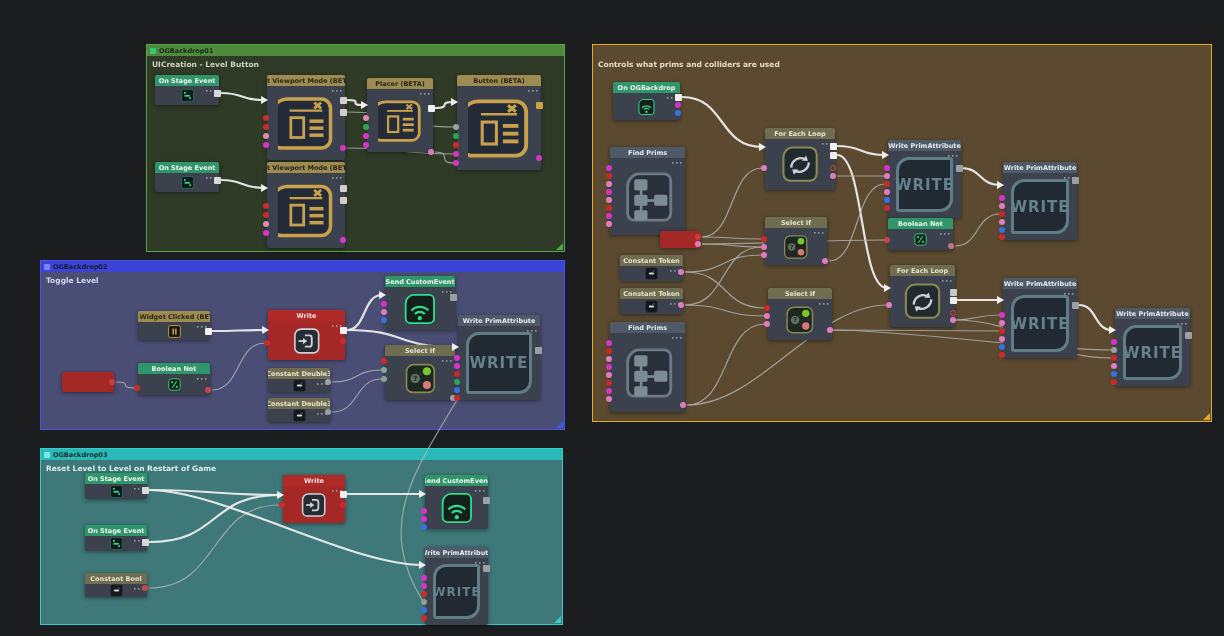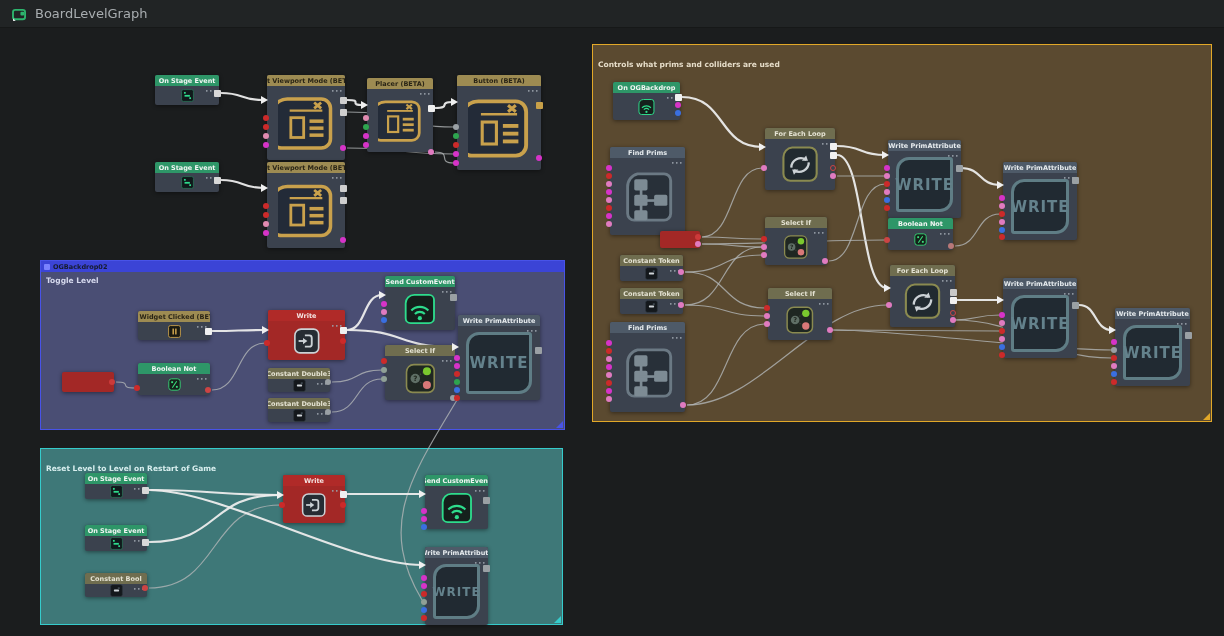--- a/index.html
+++ b/index.html
@@ -29,30 +29,20 @@
   .port{position:absolute;z-index:4;}
   .port.c{width:6px;height:6px;border-radius:50%;}
   .port.s{width:7px;height:7px;border-radius:1px;}
   .port.r{width:6px;height:6px;border-radius:50%;background:transparent !important;border:1.6px solid;}
   .port.a{width:0;height:0;border-top:4.5px solid transparent;border-bottom:4.5px solid transparent;border-left:7px solid #f0f0f0;background:transparent !important;}
 </style>
 </head>
 <body>
 
 <div id="stage">
-  <div class="titlebar">
-    <span class="appicon">
-      <svg viewBox="0 0 16 14" width="15" height="13">
-        <rect x="1" y="1" width="13" height="10" rx="2.5" fill="none" stroke="#2db56e" stroke-width="2"></rect>
-        <rect x="9" y="3" width="4" height="4" rx="1" fill="#2db56e"></rect>
-        <path d="M1 13 L4 13 L1 10 Z" fill="#dfe3e4"></path>
-      </svg>
-    </span>
-    <span class="apptitle">BoardLevelGraph</span>
-  </div>
   <div id="canvas">
     <svg id="wires" width="1224" height="636">
         <path d="M221 93 C 244.1 93, 239.9 100, 263 100" fill="none" stroke="#ececec" stroke-width="2.2" opacity="0.95"></path>
         <path d="M347 100 C 365 100, 346 105, 364 105" fill="none" stroke="#ececec" stroke-width="2.2" opacity="0.95"></path>
         <path d="M435 108 C 453 108, 436 102, 454 102" fill="none" stroke="#ececec" stroke-width="2.2" opacity="0.95"></path>
         <path d="M347 112 C 405.85 112, 395.15 127, 454 127" fill="none" stroke="#b2b5b7" stroke-width="1.2" opacity="0.8"></path>
         <path d="M347 148 C 405.85 148, 395.15 154, 454 154" fill="none" stroke="#b2b5b7" stroke-width="1.2" opacity="0.8"></path>
         <path d="M435 152 C 453 152, 436 163, 454 163" fill="none" stroke="#b2b5b7" stroke-width="1.2" opacity="0.8"></path>
         <path d="M221 180 C 244.65 180, 240.35 188, 264 188" fill="none" stroke="#ececec" stroke-width="2.2" opacity="0.95"></path>
         <path d="M116 382 C 134 382, 117 388, 135 388" fill="none" stroke="#b2b5b7" stroke-width="1.2" opacity="0.8"></path>
@@ -86,29 +76,41 @@
         <path d="M702 244 C 774 244, 813 240, 885 240" fill="none" stroke="#b2b5b7" stroke-width="1.2" opacity="0.8"></path>
         <path d="M961 168 C 982.45 168, 978.55 185, 1000 185" fill="none" stroke="#ececec" stroke-width="2.2" opacity="0.95"></path>
         <path d="M955 246 C 979.75 246, 975.25 214, 1000 214" fill="none" stroke="#b2b5b7" stroke-width="1.2" opacity="0.8"></path>
         <path d="M957 300 C 980.65 300, 976.35 300, 1000 300" fill="none" stroke="#ececec" stroke-width="2.2" opacity="0.95"></path>
         <path d="M953 320 C 978.85 320, 974.15 315, 1000 315" fill="none" stroke="#b2b5b7" stroke-width="1.2" opacity="0.8"></path>
         <path d="M832 330 C 904 330, 928 331, 1000 331" fill="none" stroke="#b2b5b7" stroke-width="1.2" opacity="0.8"></path>
         <path d="M832 330 C 904 330, 1040 350, 1112 350" fill="none" stroke="#b2b5b7" stroke-width="1.2" opacity="0.8"></path>
         <path d="M953 320 C 1025 320, 1040 358, 1112 358" fill="none" stroke="#b2b5b7" stroke-width="1.2" opacity="0.8"></path>
         <path d="M1079 305 C 1097.15 305, 1093.85 330, 1112 330" fill="none" stroke="#ececec" stroke-width="2.2" opacity="0.95"></path>
       </svg>
+  <div class="frame" style="left: 146px; top: 44px; width: 419px; height: 208px; background: rgb(47, 59, 39); border-color: rgb(87, 163, 71);">
+        <div class="fhead" style="background: rgb(78, 140, 60);">
+          <span class="fico" style="background: rgb(53, 200, 122);"></span>
+          <span class="fname">OGBackdrop01</span>
+        </div>
+        <div class="fsub" style="color: rgb(204, 212, 196);">UICreation - Level Button</div>
+        <div class="fgrip" style="border-bottom-color: rgb(87, 163, 71);"></div>
+      </div>
       <div class="frame" style="left: 40px; top: 260px; width: 525px; height: 170px; background: rgb(74, 78, 116); border-color: rgb(72, 83, 232);">
         <div class="fhead" style="background: rgb(59, 68, 214);">
           <span class="fico" style="background: rgb(122, 130, 255);"></span>
           <span class="fname">OGBackdrop02</span>
         </div>
         <div class="fsub" style="color: rgb(214, 217, 238); text-align: center;">Toggle Level</div>
         <div class="fgrip" style="border-bottom-color: rgb(72, 83, 232);"></div>
       </div>
       <div class="frame" style="left: 40px; top: 448px; width: 523px; height: 177px; background: rgb(62, 120, 120); border-color: rgb(53, 204, 204);">
+        <div class="fhead" style="background: rgb(42, 184, 184);">
+          <span class="fico" style="background: rgb(122, 232, 232);"></span>
+          <span class="fname">OGBackdrop03</span>
+        </div>
         <div class="fsub" style="color: rgb(217, 239, 239);">Reset Level to Level on Restart of Game</div>
         <div class="fgrip" style="border-bottom-color: rgb(53, 204, 204);"></div>
       </div>
       <div class="frame" style="left: 592px; top: 44px; width: 620px; height: 378px; background: rgb(91, 74, 48); border-color: rgb(226, 168, 40);">
         <div class="fsub" style="color: rgb(230, 221, 201);">Controls what prims and colliders are used</div>
         <div class="fgrip" style="border-bottom-color: rgb(226, 168, 40);"></div>
       </div>
       <div class="node" style="left: 155px; top: 75px; width: 64px; height: 30px;">
         <div class="nhead" style="background: rgb(46, 150, 104); color: rgb(242, 246, 244);">On Stage Event</div>
         <div class="ndots" style="top: 13px;">•••</div>

